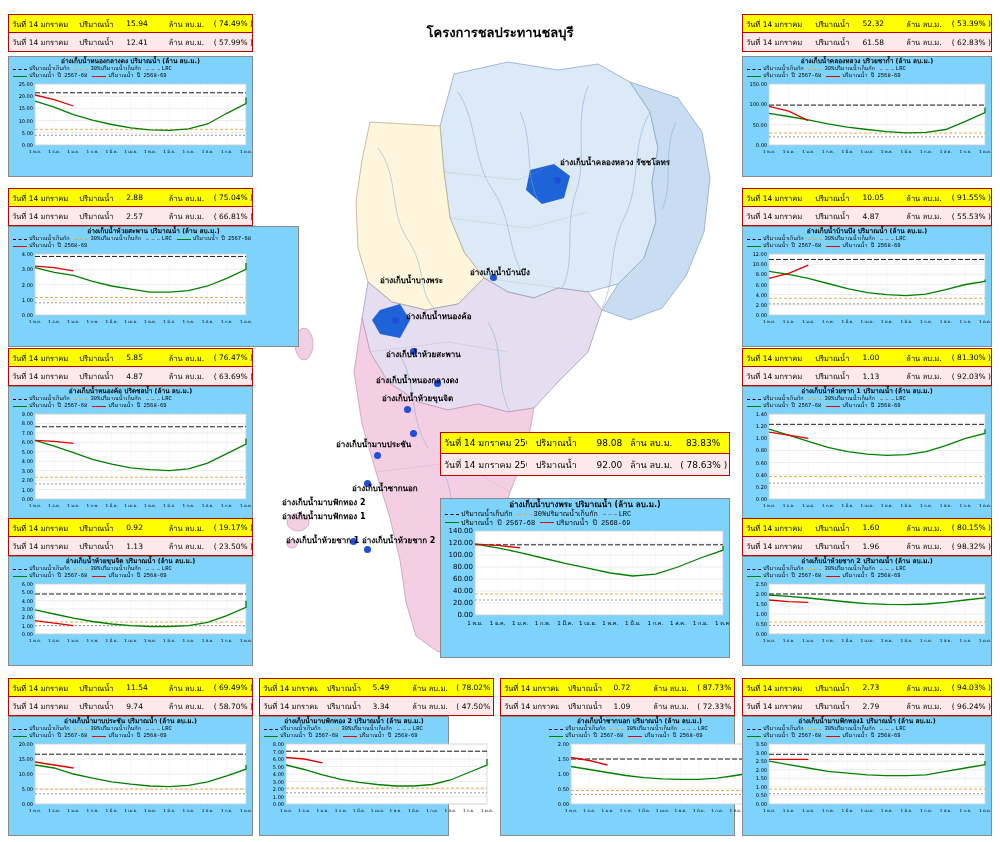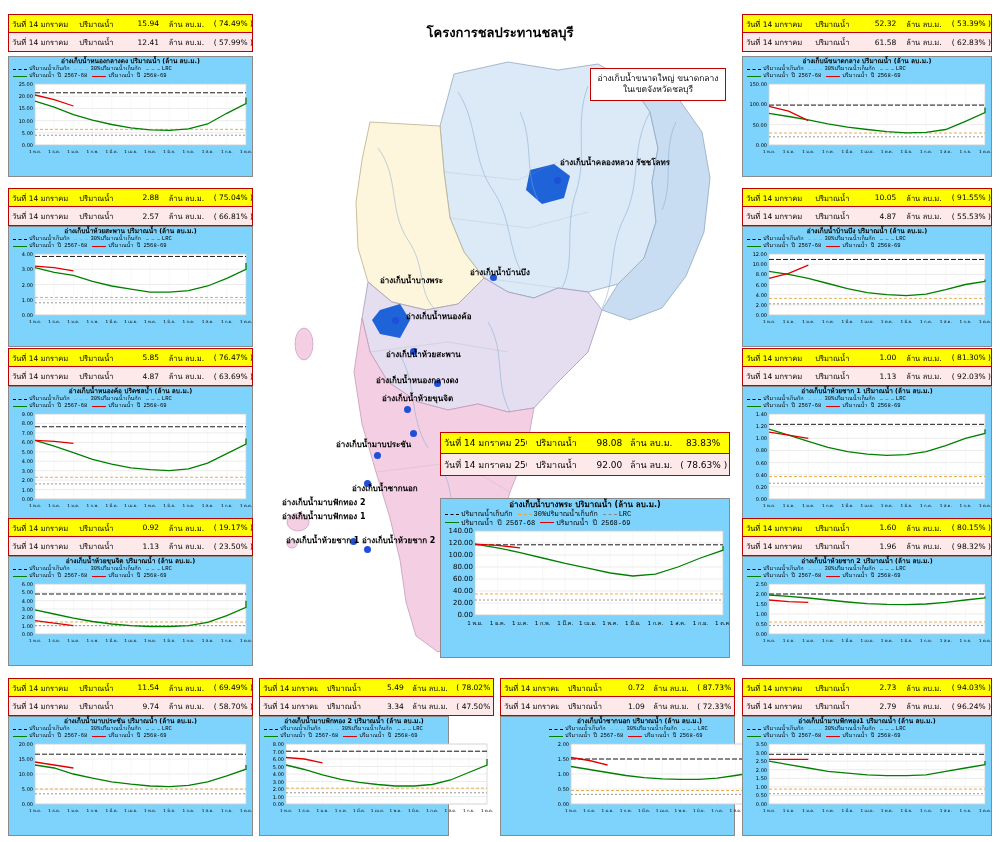--- a/index.html
+++ b/index.html
@@ -43,21 +43,21 @@
   .infobox .row.y { background: #ffff00; }
   .infobox .row.p { background: #fde9e9; }
   .infobox .c {
     padding: 0 3px;
     white-space: nowrap;
     overflow: hidden;
     text-align: center;
   }
   .infobox .c.date { flex: 0 0 25%; }
   .infobox .c.lbl  { flex: 0 0 22%; }
-  .infobox .c.val  { flex: 0 0 16%; text-align: right; }
+  .infobox .c.val  { flex: 0 0 16%; text-align: left; }
   .infobox .c.unit { flex: 0 0 20%; }
   .infobox .c.pct  { flex: 1 1 auto; }
 
   .infobox.big { font-size: 9px; }
   .infobox.big .c.date { flex: 0 0 30%; }
   .infobox.big .c.lbl  { flex: 0 0 20%; }
   .infobox.big .c.val  { flex: 0 0 14%; text-align: right; }
   .infobox.big .c.unit { flex: 0 0 18%; }
 
   
@@ -216,24 +216,20 @@
     <div class="maplabel" style="left:118px;top:322px;">อ่างเก็บน้ำหนองกลางดง</div>
     <div class="maplabel" style="left:124px;top:340px;">อ่างเก็บน้ำห้วยขุนจิต</div>
     <div class="maplabel" style="left:78px;top:386px;">อ่างเก็บน้ำมาบประชัน</div>
     <div class="maplabel" style="left:94px;top:430px;">อ่างเก็บน้ำซากนอก</div>
     <div class="maplabel" style="left:24px;top:444px;">อ่างเก็บน้ำมาบฟักทอง 2</div>
     <div class="maplabel" style="left:24px;top:458px;">อ่างเก็บน้ำมาบฟักทอง 1</div>
     <div class="maplabel" style="left:28px;top:482px;">อ่างเก็บน้ำห้วยชาก 1</div>
     <div class="maplabel" style="left:104px;top:482px;">อ่างเก็บน้ำห้วยชาก 2</div>
   </div>
 
-  <div class="callout" style="left:590px;top:68px;width:136px;">
-    <div>อ่างเก็บน้ำขนาดใหญ่  ขนาดกลาง</div>
-    <div>ในเขตจังหวัดชลบุรี</div>
-  </div>
 
   <div id="generated"></div>
 <div class="infobox" style="left: 8px; top: 14px; width: 245px; height: 38px;">
       <div class="row y">
         <div class="c date">วันที่  14 มกราคม 2569</div>
         <div class="c lbl">ปริมาณน้ำ</div>
         <div class="c val">15.94</div>
         <div class="c unit">ล้าน ลบ.ม.</div>
         <div class="c pct">( 74.49% )</div>
       </div>
@@ -326,21 +322,21 @@
       </div>
       <div class="row p">
         <div class="c date">วันที่  14 มกราคม 2568</div>
         <div class="c lbl">ปริมาณน้ำ</div>
         <div class="c val">61.58</div>
         <div class="c unit">ล้าน ลบ.ม.</div>
         <div class="c pct">( 62.83% )</div>
       </div>
     </div>
     <div class="panel" style="left: 742px; top: 56px; width: 250px; height: 121px;">
-      <div class="ptitle">อ่างเก็บน้ขนาดกลาง ปริมาณน้ำ (ล้าน ลบ.ม.)</div>
+      <div class="ptitle">อ่างเก็บน้ำคลองหลวง ปริวยชาก้ำ (ล้าน ลบ.ม.)</div>
       <div class="legend">
         <div class="li">
           <span class="sw" style="border-top-style:dashed;border-top-color:#000;"></span>
           <span>ปริมาณน้ำเก็บกัก</span>
         </div>
         <div class="li">
           <span class="sw" style="border-top-style:dashed;border-top-color:#e8a33d;"></span>
           <span>30%ปริมาณน้ำเก็บกัก</span>
         </div>
         <div class="li">
@@ -408,21 +404,21 @@
         <div class="c pct">( 75.04% )</div>
       </div>
       <div class="row p">
         <div class="c date">วันที่  14 มกราคม 2568</div>
         <div class="c lbl">ปริมาณน้ำ</div>
         <div class="c val">2.57</div>
         <div class="c unit">ล้าน ลบ.ม.</div>
         <div class="c pct">( 66.81% )</div>
       </div>
     </div>
-    <div class="panel" style="left: 8px; top: 226px; width: 245px; height: 121px;">
+    <div class="panel" style="left: 8px; top: 226px; width: 291px; height: 121px;">
       <div class="ptitle">อ่างเก็บน้ำห้วยสะพาน  ปริมาณน้ำ (ล้าน ลบ.ม.)</div>
       <div class="legend">
         <div class="li">
           <span class="sw" style="border-top-style:dashed;border-top-color:#000;"></span>
           <span>ปริมาณน้ำเก็บกัก</span>
         </div>
         <div class="li">
           <span class="sw" style="border-top-style:dashed;border-top-color:#e8a33d;"></span>
           <span>30%ปริมาณน้ำเก็บกัก</span>
         </div>

